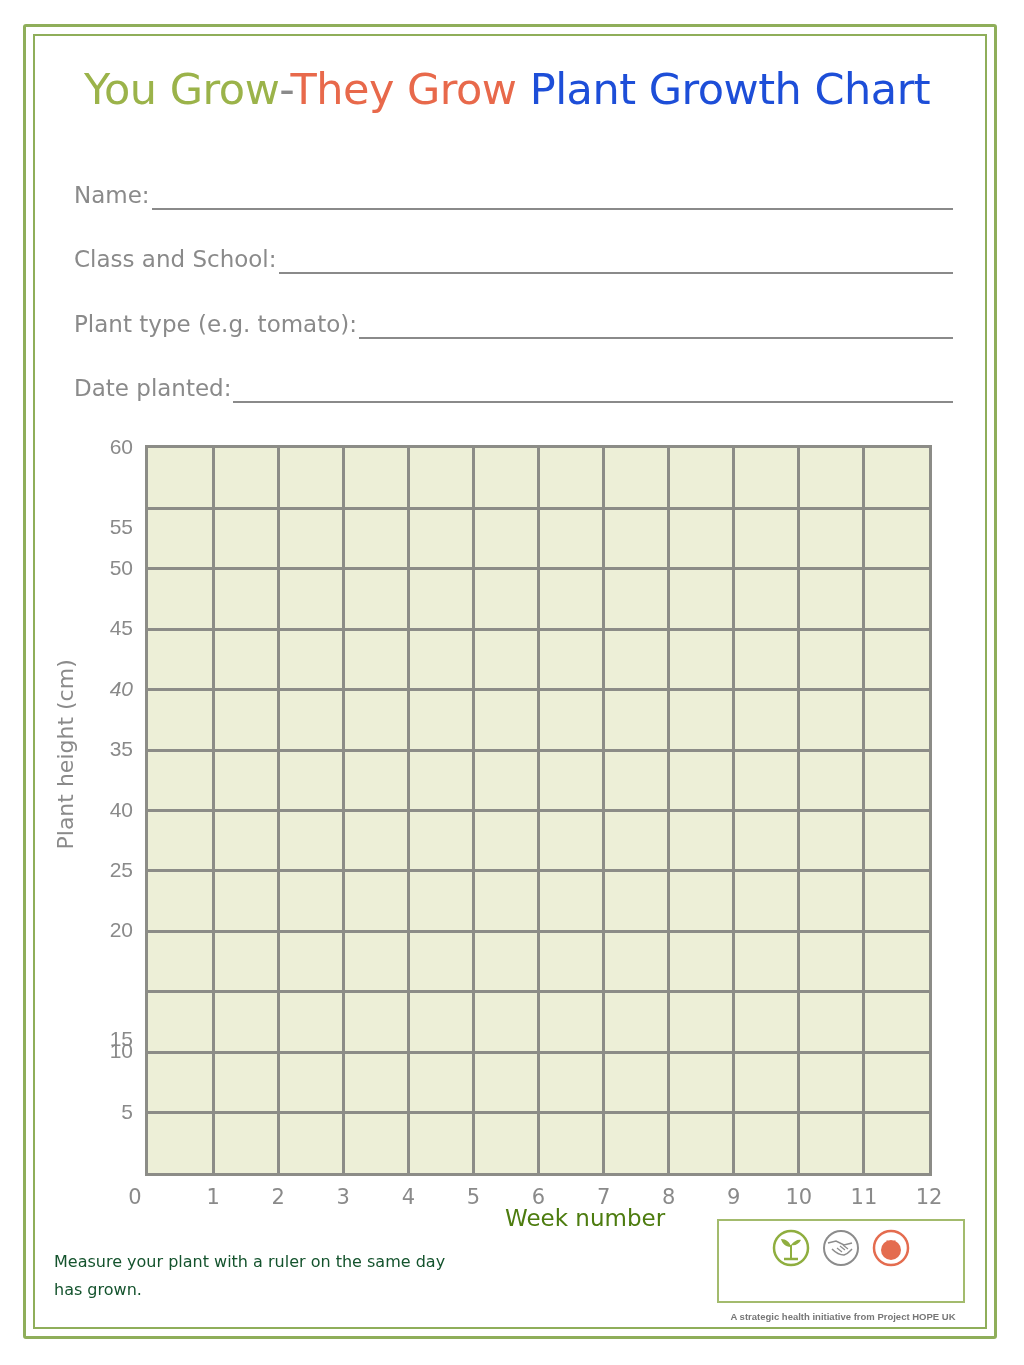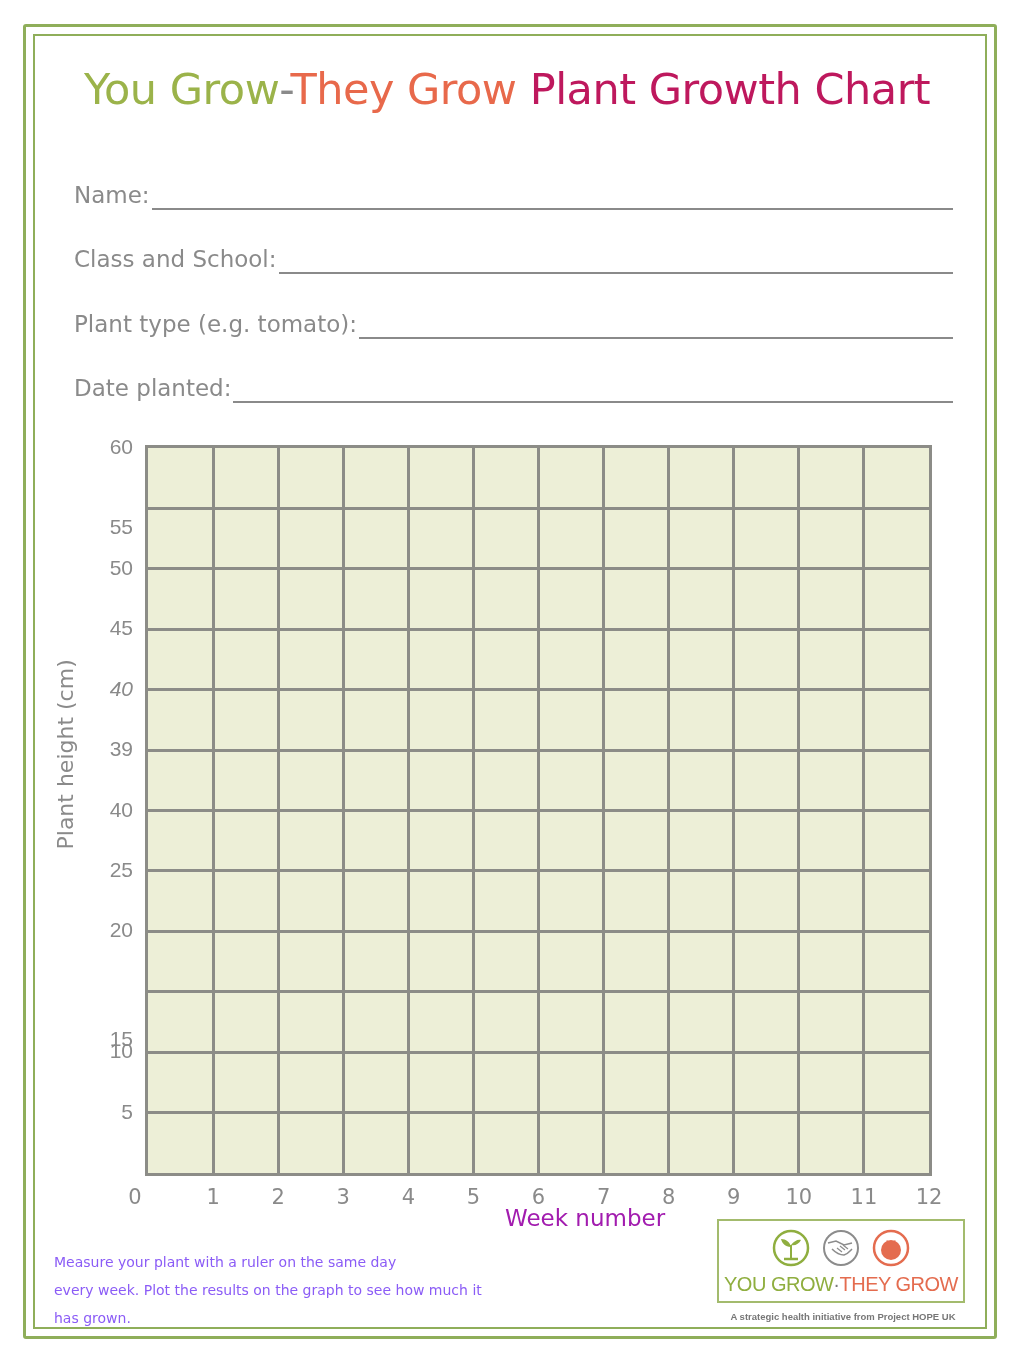--- a/index.html
+++ b/index.html
@@ -12,43 +12,43 @@
   .frame-mid { position: absolute; left: 3px; top: 3px; right: 3px; bottom: 3px;
                border: 2px solid #ffffff; }
   .frame-inner { position: absolute; left: 2px; top: 2px; right: 2px; bottom: 2px;
                  border: 2px solid #8fae5a; }
 
   .title { position: absolute; left: 84px; top: 64px; font-size: 43px; white-space: nowrap;
            letter-spacing: -0.5px; }
   .title .t1 { color: #9bb34a; }
   .title .dash { color: #8a8a8a; }
   .title .t2 { color: #e8694b; }
-  .title .t3 { color: #be185d; }
+  .title .t3 { color: #1d4ed8; }
 
   .field { position: absolute; left: 74px; height: 34px; display: flex; align-items: flex-end;
            font-size: 23px; color: #8a8a8a; }
   .field .label { white-space: nowrap; padding-bottom: 2px; }
   .field .line { flex: 1; border-bottom: 2px solid #8a8a8a; margin-left: 2px; height: 100%; }
 
   .grid { position: absolute; left: 145px; top: 445px; width: 787px; height: 731px;
           background: #edefd7; border: 3px solid #8c8c87; box-sizing: border-box; }
   .vline { position: absolute; top: 0; bottom: 0; width: 3px; background: #8c8c87; }
   .hline { position: absolute; left: 0; right: 0; height: 3px; background: #8c8c87; }
 
   .ytick { position: absolute; width: 40px; text-align: right; font-size: 21px; color: #8a8a8a;
            font-family: "Liberation Sans", sans-serif; }
   .xtick { position: absolute; width: 40px; text-align: center; font-size: 21px; color: #8a8a8a;
            font-family: "DejaVu Sans", sans-serif; }
 
   .ylabel { position: absolute; left: -20px; top: 752px; width: 170px; text-align: center;
             transform: rotate(-90deg); font-size: 22px; color: #8a8a8a; white-space: nowrap; }
-  .xlabel { position: absolute; left: 505px; top: 1205px; font-size: 23px; color: #a21caf; }
+  .xlabel { position: absolute; left: 505px; top: 1205px; font-size: 23px; color: #4d7c0f; }
 
-  .instructions { position: absolute; left: 54px; top: 1248px; width: 660px; font-size: 14px;
-                  line-height: 28px; color: #8b5cf6; }
+  .instructions { position: absolute; left: 54px; top: 1248px; width: 660px; font-size: 16px;
+                  line-height: 28px; color: #14532d; }
   .instructions span { display: block; white-space: nowrap; }
 
   .logo-box { position: absolute; left: 717px; top: 1219px; width: 248px; height: 84px;
               border: 2px solid #a3bb6d; box-sizing: border-box; background: #fff; }
   .logo-icons { position: absolute; top: 8px; left: 0; right: 0; display: flex; justify-content: center; gap: 12px; }
   .logo-icon { width: 38px; height: 38px; border-radius: 50%; box-sizing: border-box; }
   .logo-text { position: absolute; left: 0; right: 0; top: 52px; text-align: center; font-size: 20px;
                font-family: "Liberation Sans", sans-serif; letter-spacing: -0.5px; white-space: nowrap; }
   .logo-text .g { color: #8fae3f; }
   .logo-text .dot { color: #7a7a7a; }
@@ -110,21 +110,21 @@
     <div class="hline" style="top: 602.667px;"></div>
     <div class="hline" style="top: 663.083px;"></div>
   </div>
 
 <div id="yticks">
     <div class="ytick" style="left: 93px; top: 435px;">60</div>
     <div class="ytick" style="left: 93px; top: 515px;">55</div>
     <div class="ytick" style="left: 93px; top: 555.833px;">50</div>
     <div class="ytick" style="left: 93px; top: 616.25px;">45</div>
     <div class="ytick" style="left: 93px; top: 676.667px; font-style: italic;">40</div>
-    <div class="ytick" style="left: 93px; top: 737.083px;">39</div>
+    <div class="ytick" style="left: 93px; top: 737.083px;">35</div>
     <div class="ytick" style="left: 93px; top: 797.5px;">40</div>
     <div class="ytick" style="left: 93px; top: 857.917px;">25</div>
     <div class="ytick" style="left: 93px; top: 918.333px;">20</div>
     <div class="ytick" style="left: 93px; top: 978.75px; margin-top: 48px;">15</div>
     <div class="ytick" style="left: 93px; top: 1039.17px;">10</div>
     <div class="ytick" style="left: 93px; top: 1099.58px;">5</div>
   </div>
 
 <div id="xticks">
     <div class="xtick" style="left: 115px; top: 1185px;">0</div>
@@ -140,21 +140,20 @@
     <div class="xtick" style="left: 778.833px; top: 1185px;">10</div>
     <div class="xtick" style="left: 843.917px; top: 1185px;">11</div>
     <div class="xtick" style="left: 909px; top: 1185px;">12</div>
   </div>
 
 <div class="ylabel">Plant height (cm)</div>
 <div class="xlabel">Week number</div>
 
 <div class="instructions">
   <span>Measure your plant with a ruler on the same day</span>
-  <span>every week. Plot the results on the graph to see how much it</span>
   <span>has grown.</span>
 </div>
 
 <div class="logo-box">
   <div class="logo-icons">
     <div class="logo-icon">
       <svg width="38" height="38" viewBox="0 0 38 38">
         <circle cx="19" cy="19" r="17" fill="none" stroke="#8fae3f" stroke-width="2.5"></circle>
         <path d="M19 30 L19 16" stroke="#8fae3f" stroke-width="2"></path>
         <path d="M19 18 C13 18 10 14 9 10 C14 10 18 13 19 18Z" fill="#8fae3f"></path>
@@ -171,17 +170,14 @@
       </svg>
     </div>
     <div class="logo-icon">
       <svg width="38" height="38" viewBox="0 0 38 38">
         <circle cx="19" cy="19" r="17" fill="none" stroke="#e46c4f" stroke-width="2.5"></circle>
         <circle cx="19" cy="21" r="10" fill="#e46c4f"></circle>
         <path d="M14 11 L19 13 L24 11 L21 14 L19 16 L17 14Z" fill="#e46c4f"></path>
       </svg>
     </div>
   </div>
-  <div class="logo-text">
-    <span class="g">YOU GROW</span><span class="dot">·</span><span class="r">THEY GROW</span>
-  </div>
 </div>
 <div class="tagline">A strategic health initiative from Project HOPE UK</div>
 
 </body></html>

